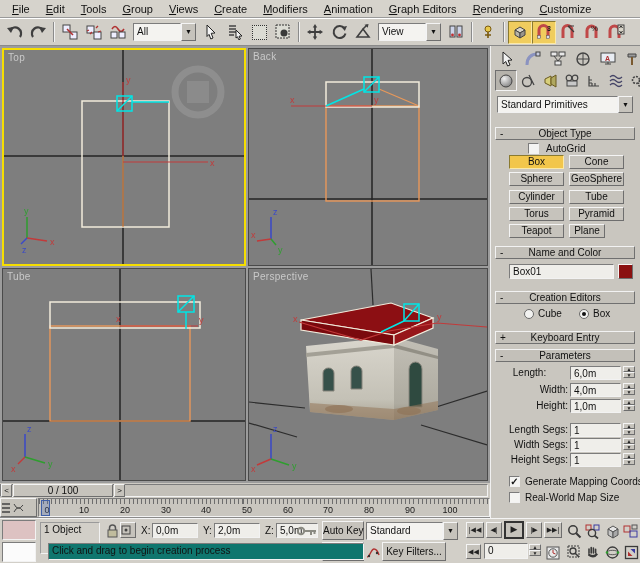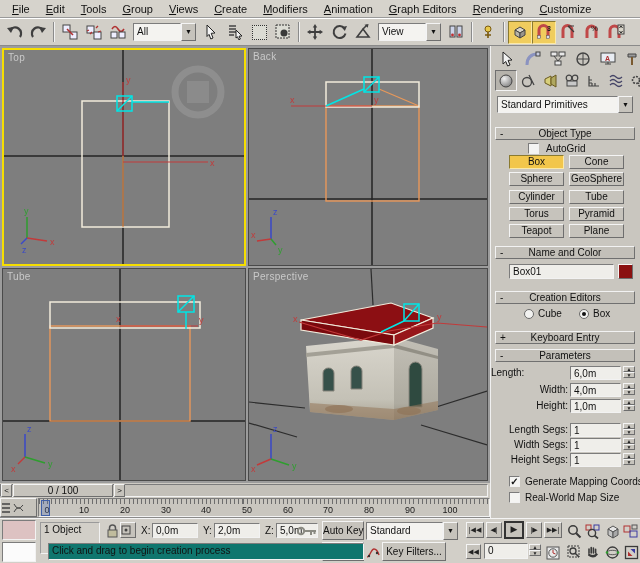--- a/index.html
+++ b/index.html
@@ -461,36 +461,36 @@
     <span class="lab" style="left:55px;top:97px">AutoGrid</span>
     <div class="btn yellow" style="left:18px;top:109px;width:55px;height:14px;line-height:12px">Box</div>
     <div class="btn" style="left:78px;top:109px;width:55px;height:14px;line-height:12px">Cone</div>
     <div class="btn" style="left:18px;top:126px;width:55px;height:14px;line-height:12px">Sphere</div>
     <div class="btn" style="left:78px;top:126px;width:55px;height:14px;line-height:12px">GeoSphere</div>
     <div class="btn" style="left:18px;top:144px;width:55px;height:14px;line-height:12px">Cylinder</div>
     <div class="btn" style="left:78px;top:144px;width:55px;height:14px;line-height:12px">Tube</div>
     <div class="btn" style="left:18px;top:161px;width:55px;height:14px;line-height:12px">Torus</div>
     <div class="btn" style="left:78px;top:161px;width:55px;height:14px;line-height:12px">Pyramid</div>
     <div class="btn" style="left:18px;top:178px;width:55px;height:14px;line-height:12px">Teapot</div>
-    <div class="btn" style="left:78px;top:178px;width:55px;height:14px;line-height:12px">Plane</div>
+    <div class="btn" style="left:78px;top:178px;width:36px;height:14px;line-height:12px">Plane</div>
 
     <div class="rhead" style="top:200px"><span style="position:absolute;left:4px">-</span><span>Name and Color</span></div>
     <div class="f" style="left:18px;top:218px;width:105px;height:15px">Box01</div>
     <div class="abs" style="left:127px;top:218px;width:15px;height:15px;background:#8a1010;border:1px solid;border-color:#f4f4f4 #6e6e6e #6e6e6e #f4f4f4;box-sizing:border-box"></div>
 
     <div class="rhead" style="top:245px"><span style="position:absolute;left:4px">-</span><span>Creation Editors</span></div>
     <div class="radio" style="left:33px;top:263px"></div>
     <span class="lab" style="left:47px;top:262px">Cube</span>
     <div class="radio on" style="left:88px;top:263px"></div>
     <span class="lab" style="left:102px;top:262px">Box</span>
 
     <div class="rhead" style="top:285px"><span style="position:absolute;left:4px">+</span><span>Keyboard Entry</span></div>
 
     <div class="rhead" style="top:303px"><span style="position:absolute;left:4px">-</span><span>Parameters</span></div>
-    <span class="lab" style="left:0;top:321px;width:77px;text-align:left">Length:</span>
+    <span class="lab" style="left:0;top:321px;width:77px;text-align:center">Length:</span>
     <div class="f" style="left:79px;top:320px;width:51px;height:14px">6,0m</div>
     <div class="spin" style="left:132px;top:320px">
         <div>▲</div>
         <div>▼</div>
       </div>
     <span class="lab" style="left:0;top:338px;width:77px;text-align:right">Width:</span>
     <div class="f" style="left:79px;top:337px;width:51px;height:14px">4,0m</div>
     <div class="spin" style="left:132px;top:337px">
         <div>▲</div>
         <div>▼</div>

